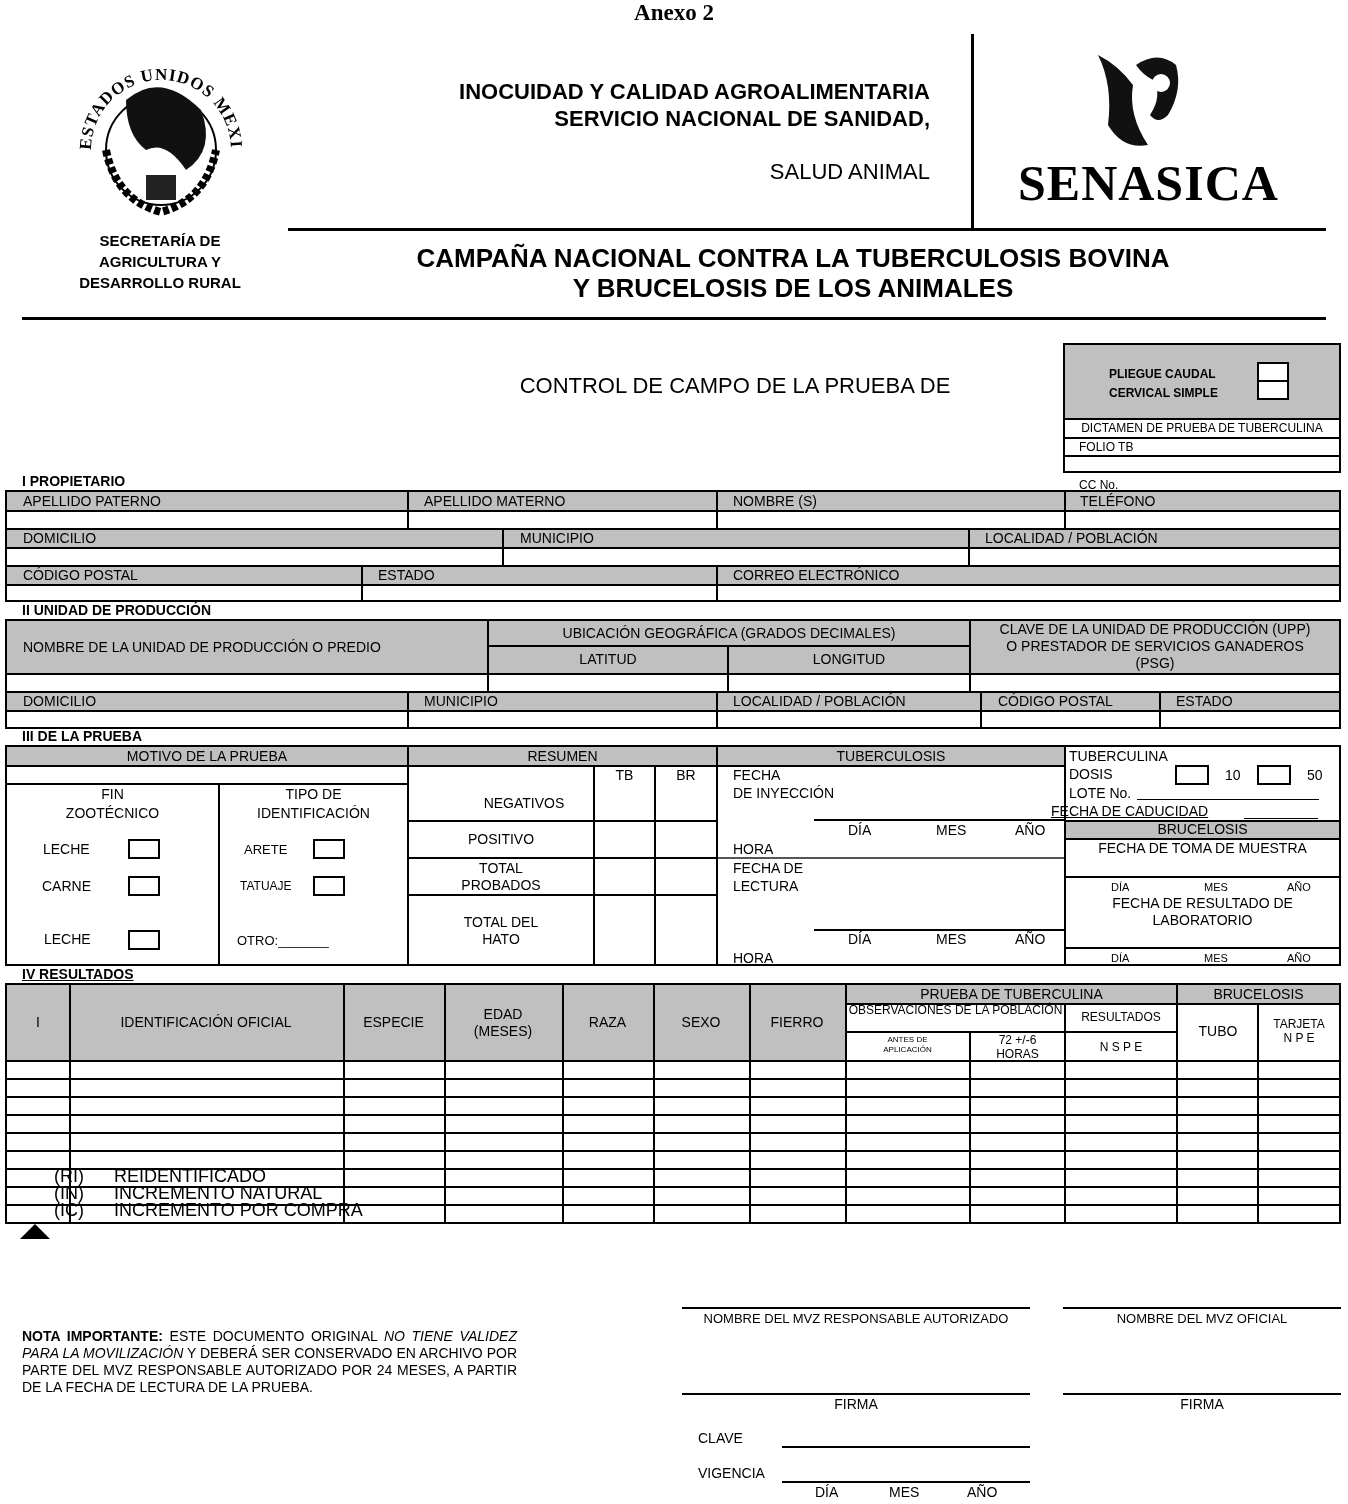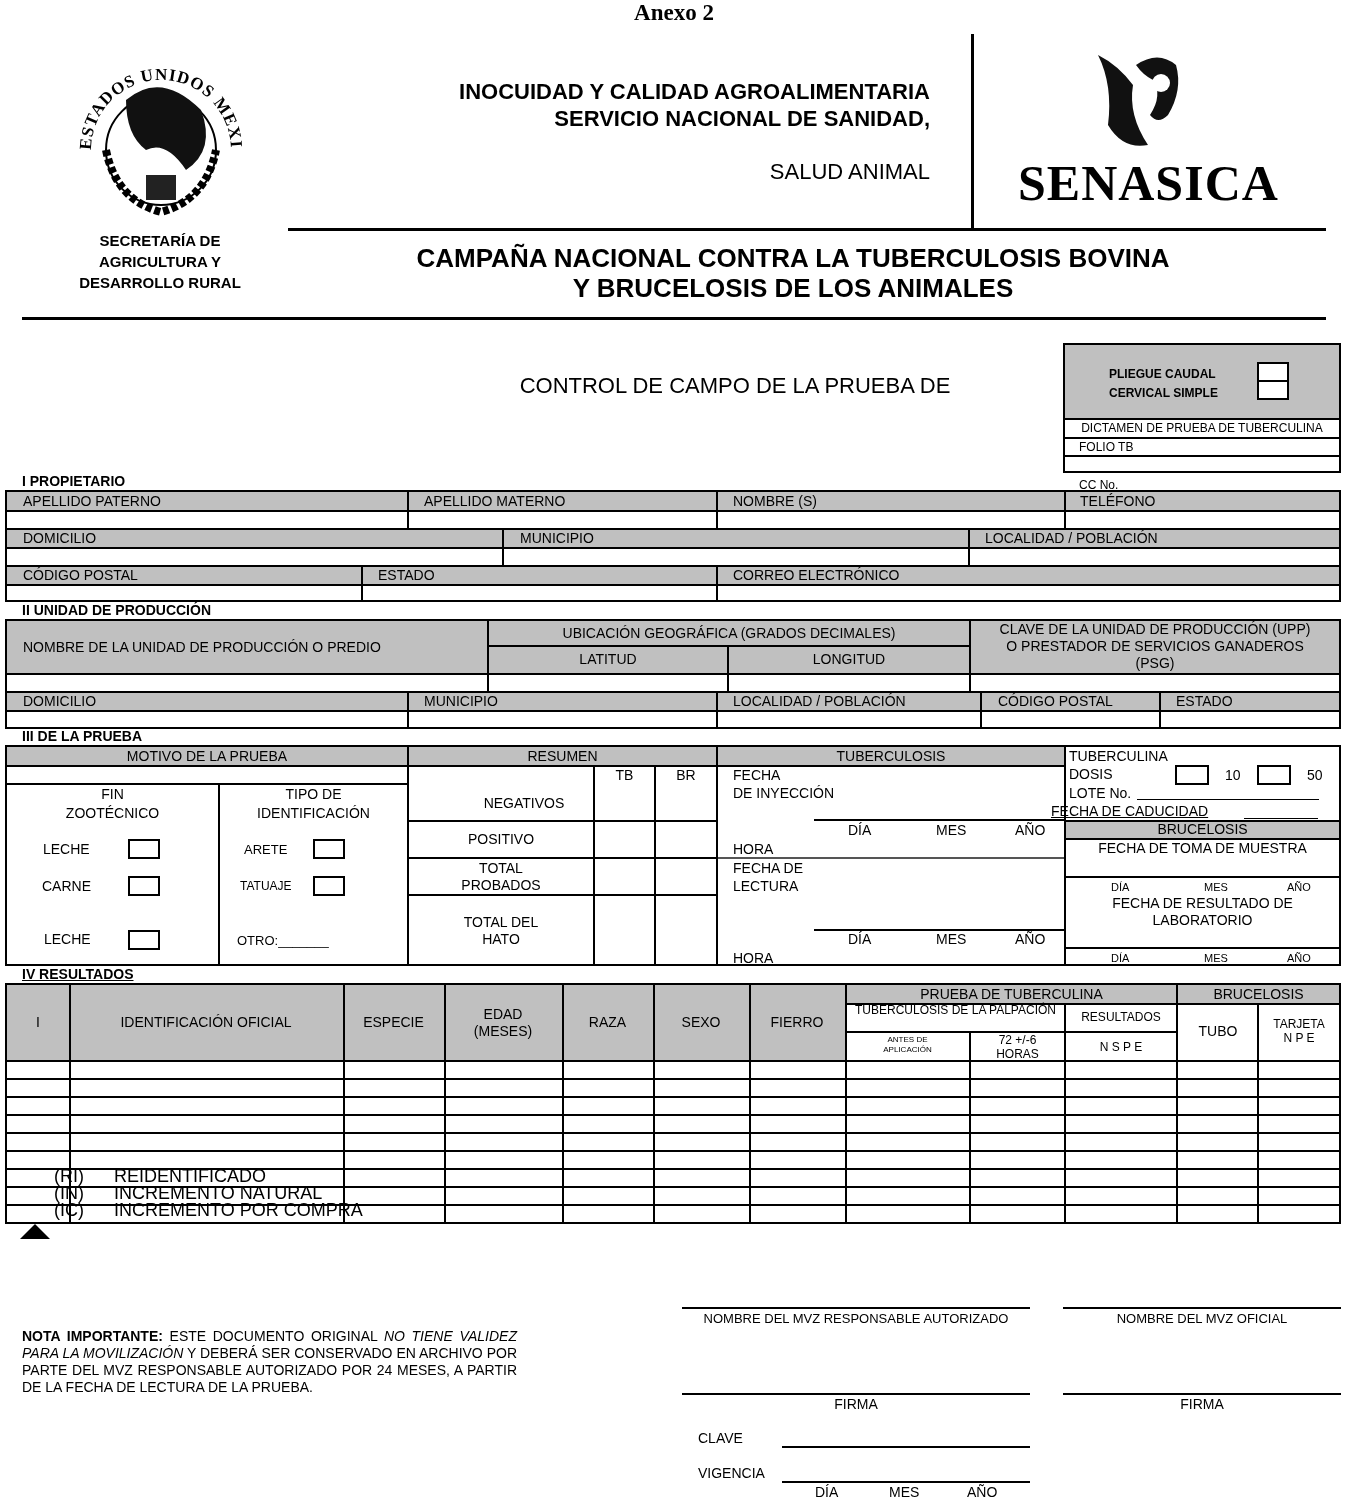--- a/index.html
+++ b/index.html
@@ -291,21 +291,21 @@
       <div class="abs c" style="left:647px;top:0;width:94px;height:75px;display:flex;align-items:center;justify-content:center;font-size:14px;line-height:17px;">
         <span style="max-width:94px;display:inline-block;">SEXO</span>
       </div>
       <div class="abs c" style="left:743px;top:0;width:94px;height:75px;display:flex;align-items:center;justify-content:center;font-size:14px;line-height:17px;">
         <span style="max-width:94px;display:inline-block;">FIERRO</span>
       </div>
     </div>
   <div class="t c" style="left:840px;top:1px;width:329px;">PRUEBA DE TUBERCULINA</div>
   <div class="t c" style="left:1171px;top:1px;width:161px;">BRUCELOSIS</div>
   <div class="hl" style="left:838px;top:18px;width:494px;"></div>
-  <div class="abs c" style="left:840px;top:19px;width:217px;font-size:12px;line-height:13px;">TUBERCULOSIS DE LA PALPACIÓN</div>
+  <div class="abs c" style="left:840px;top:19px;width:217px;font-size:12px;line-height:13px;">OBSERVACIONES DE LA POBLACIÓN</div>
   <div class="hl" style="left:838px;top:46px;width:221px;"></div>
   <div class="abs c" style="left:840px;top:50px;width:121px;font-size:8px;line-height:10px;">
     <div>ANTES DE</div>
       <div>APLICACIÓN</div>
   </div>
   <div class="abs c" style="left:964px;top:48px;width:93px;font-size:12px;line-height:14px;">
     <div>72 +/-6</div>
       <div>HORAS</div>
   </div>
   <div class="t c" style="left:1059px;top:24px;width:110px;font-size:12px;">RESULTADOS</div>

